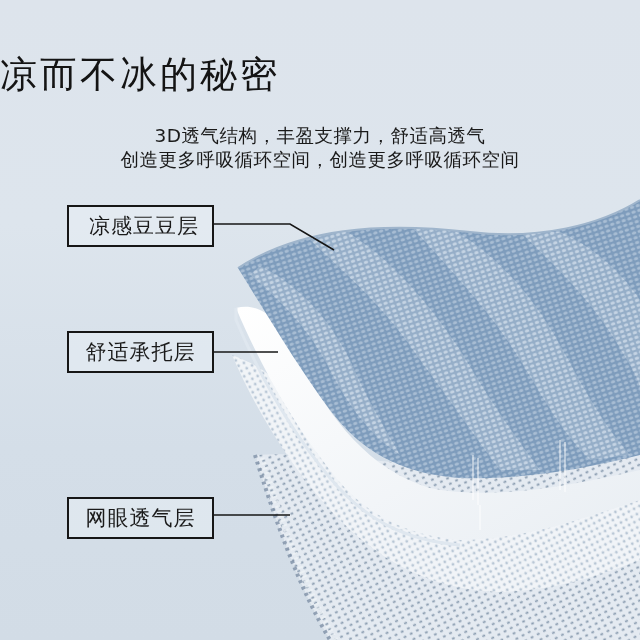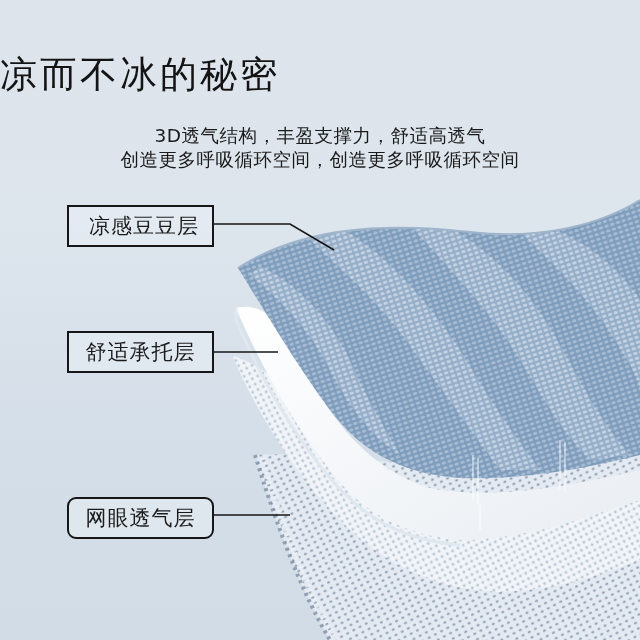--- a/index.html
+++ b/index.html
@@ -43,21 +43,21 @@
       background: rgba(232, 238, 244, 0.55);
       font-size: 21px;
       color: #1a1a1a;
       display: flex;
       align-items: center;
       justify-content: center;
       letter-spacing: 1px;
     }
     .lb1 { left: 67px; top: 205px; width: 147px; height: 42px; padding-left: 7px; }
     .lb2 { left: 67px; top: 331px; width: 147px; height: 42px; }
-    .lb3 { left: 67px; top: 497px; width: 147px; height: 42px; border-radius: 9px; }
+    .lb3 { left: 67px; top: 497px; width: 147px; height: 42px; }
   </style>
 </head>
 <body>
 
 <div class="title">凉而不冰的秘密</div>
 <div class="subtitle sub1">3D透气结构，丰盈支撑力，舒适高透气</div>
 <div class="subtitle sub2">创造更多呼吸循环空间，创造更多呼吸循环空间</div>
 
 <svg class="stage" viewBox="0 0 640 640" xmlns="http://www.w3.org/2000/svg">
   <defs>

